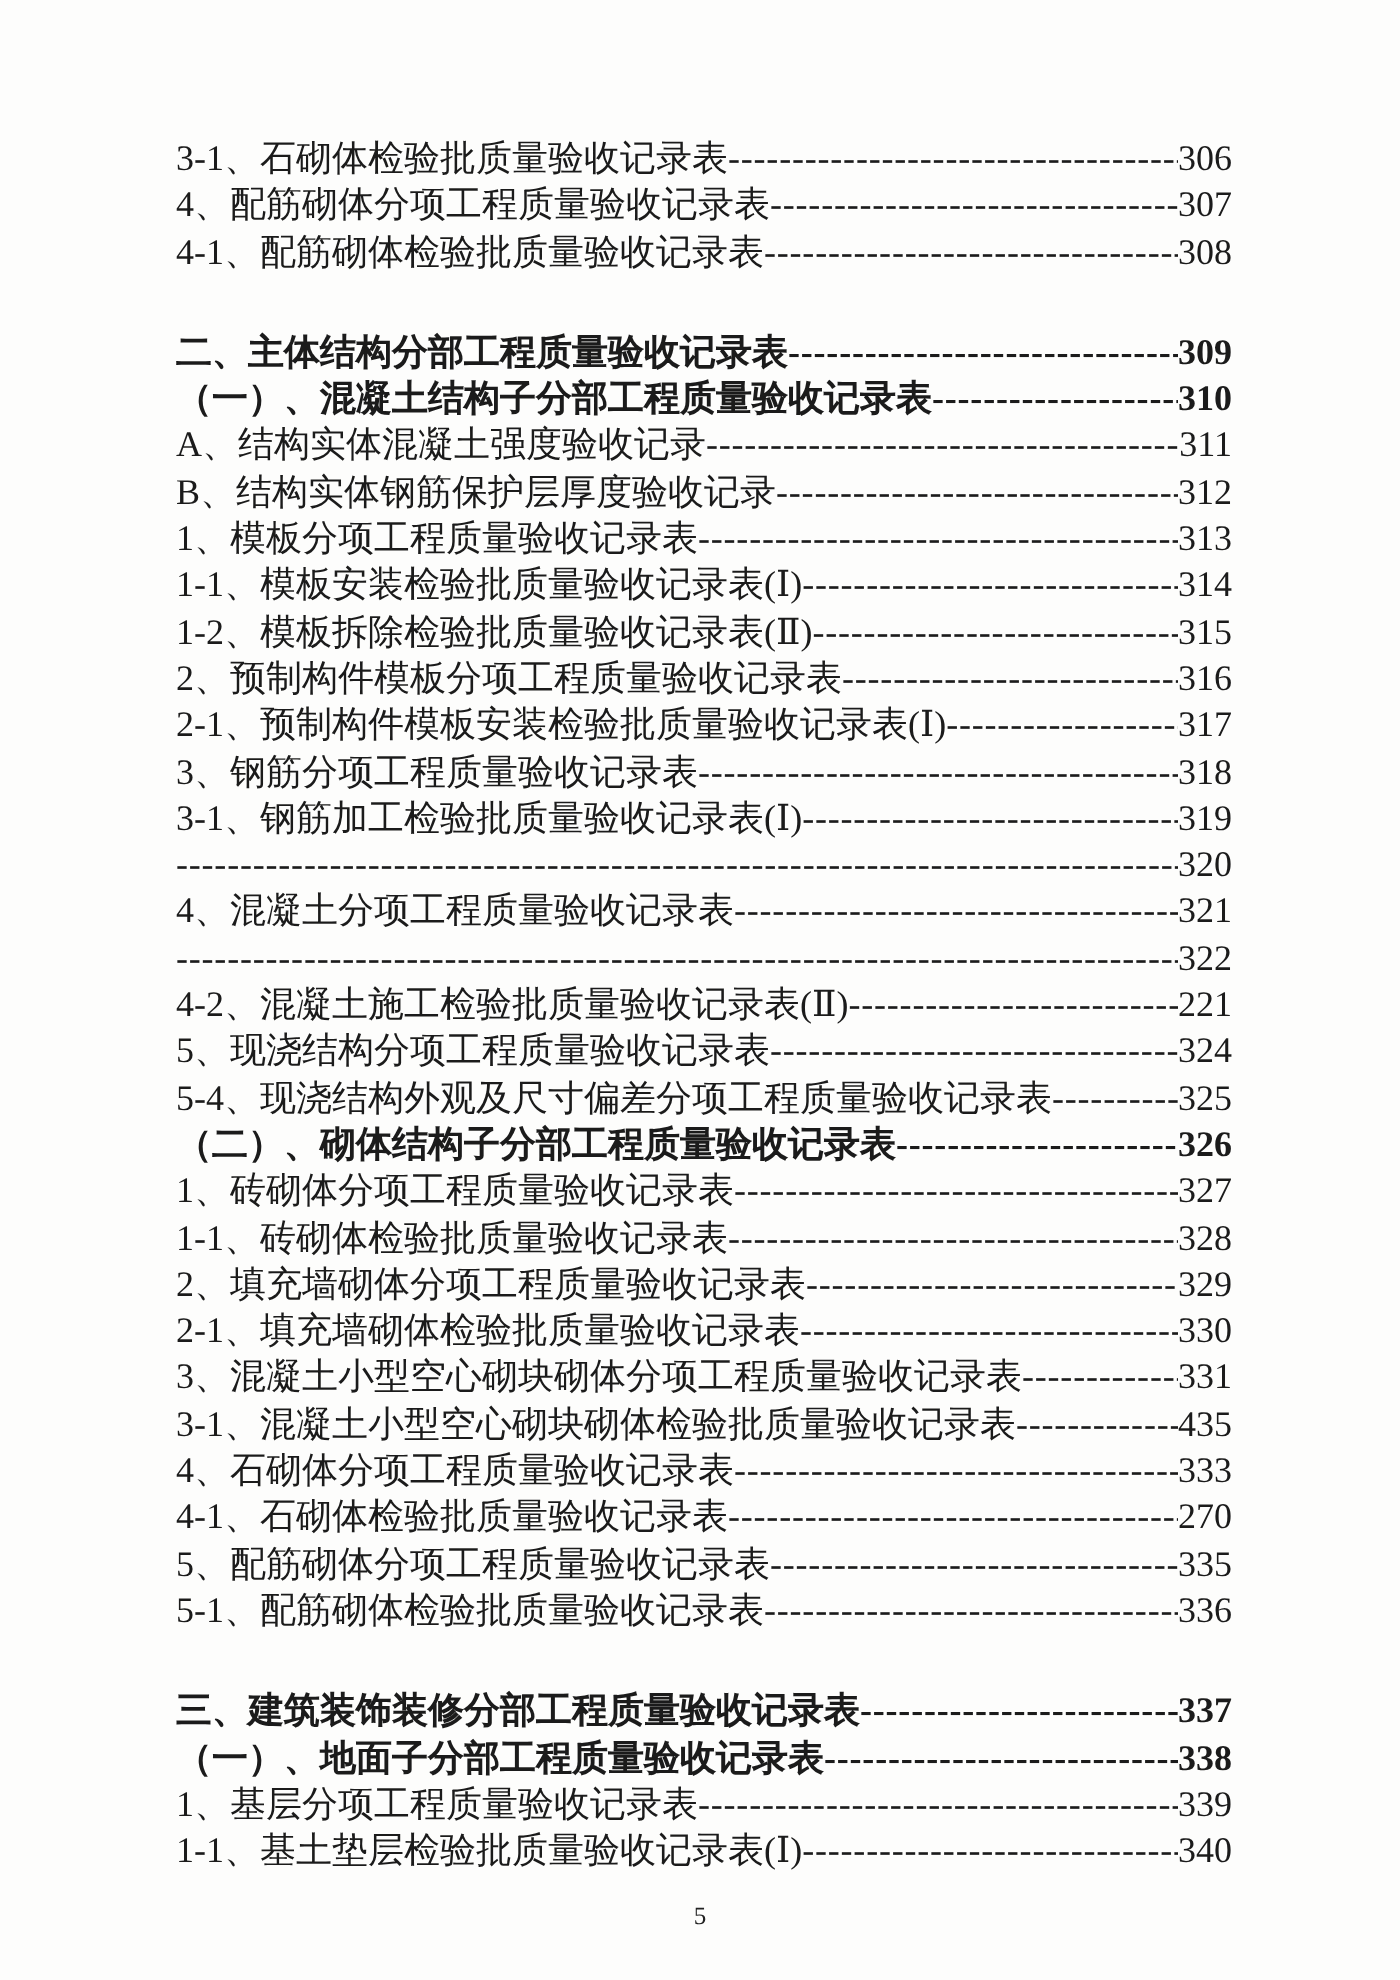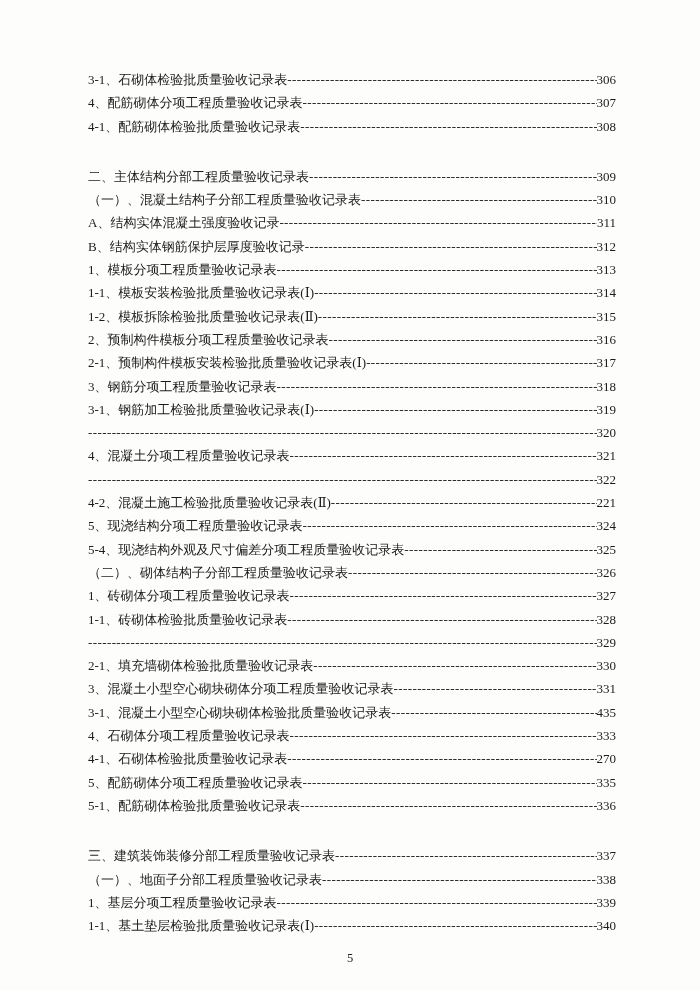--- a/index.html
+++ b/index.html
@@ -15,24 +15,24 @@
   .toc{
     position:absolute;
     left:88px;right:84px;top:68px;
   }
   .toc-group + .toc-group{margin-top:27px;}
   .toc-row{
     display:flex;
     align-items:baseline;
     height:23.3px;
     line-height:23.3px;
-    font-size:13px;
+    font-size:18px;
     white-space:nowrap;
   }
-  .toc-row.bold{font-weight:normal;}
+  .toc-row.bold{font-weight:bold;}
   .toc-label{flex:none;}
   .toc-leader{
     flex:1 1 auto;
     overflow:hidden;
     min-width:8px;
     letter-spacing:0.4px;
   }
   .toc-page{flex:none;}
   .footer-pagenum{
     position:absolute;
@@ -158,20 +158,21 @@
           <span class="toc-label">1、砖砌体分项工程质量验收记录表</span>
           <span class="toc-leader">------------------------------------------------------------------------------------------------------------------------------------------------------------------------------------------------------------------------------------------------------------------------------------------------------------</span>
           <span class="toc-page">327</span>
         </div>
         <div class="toc-row">
           <span class="toc-label">1-1、砖砌体检验批质量验收记录表</span>
           <span class="toc-leader">------------------------------------------------------------------------------------------------------------------------------------------------------------------------------------------------------------------------------------------------------------------------------------------------------------</span>
           <span class="toc-page">328</span>
         </div>
         <div class="toc-row">
+          <span class="toc-label">2、填充墙砌体分项工程质量验收记录表</span>
           <span class="toc-leader">------------------------------------------------------------------------------------------------------------------------------------------------------------------------------------------------------------------------------------------------------------------------------------------------------------</span>
           <span class="toc-page">329</span>
         </div>
         <div class="toc-row">
           <span class="toc-label">2-1、填充墙砌体检验批质量验收记录表</span>
           <span class="toc-leader">------------------------------------------------------------------------------------------------------------------------------------------------------------------------------------------------------------------------------------------------------------------------------------------------------------</span>
           <span class="toc-page">330</span>
         </div>
         <div class="toc-row">
           <span class="toc-label">3、混凝土小型空心砌块砌体分项工程质量验收记录表</span>

